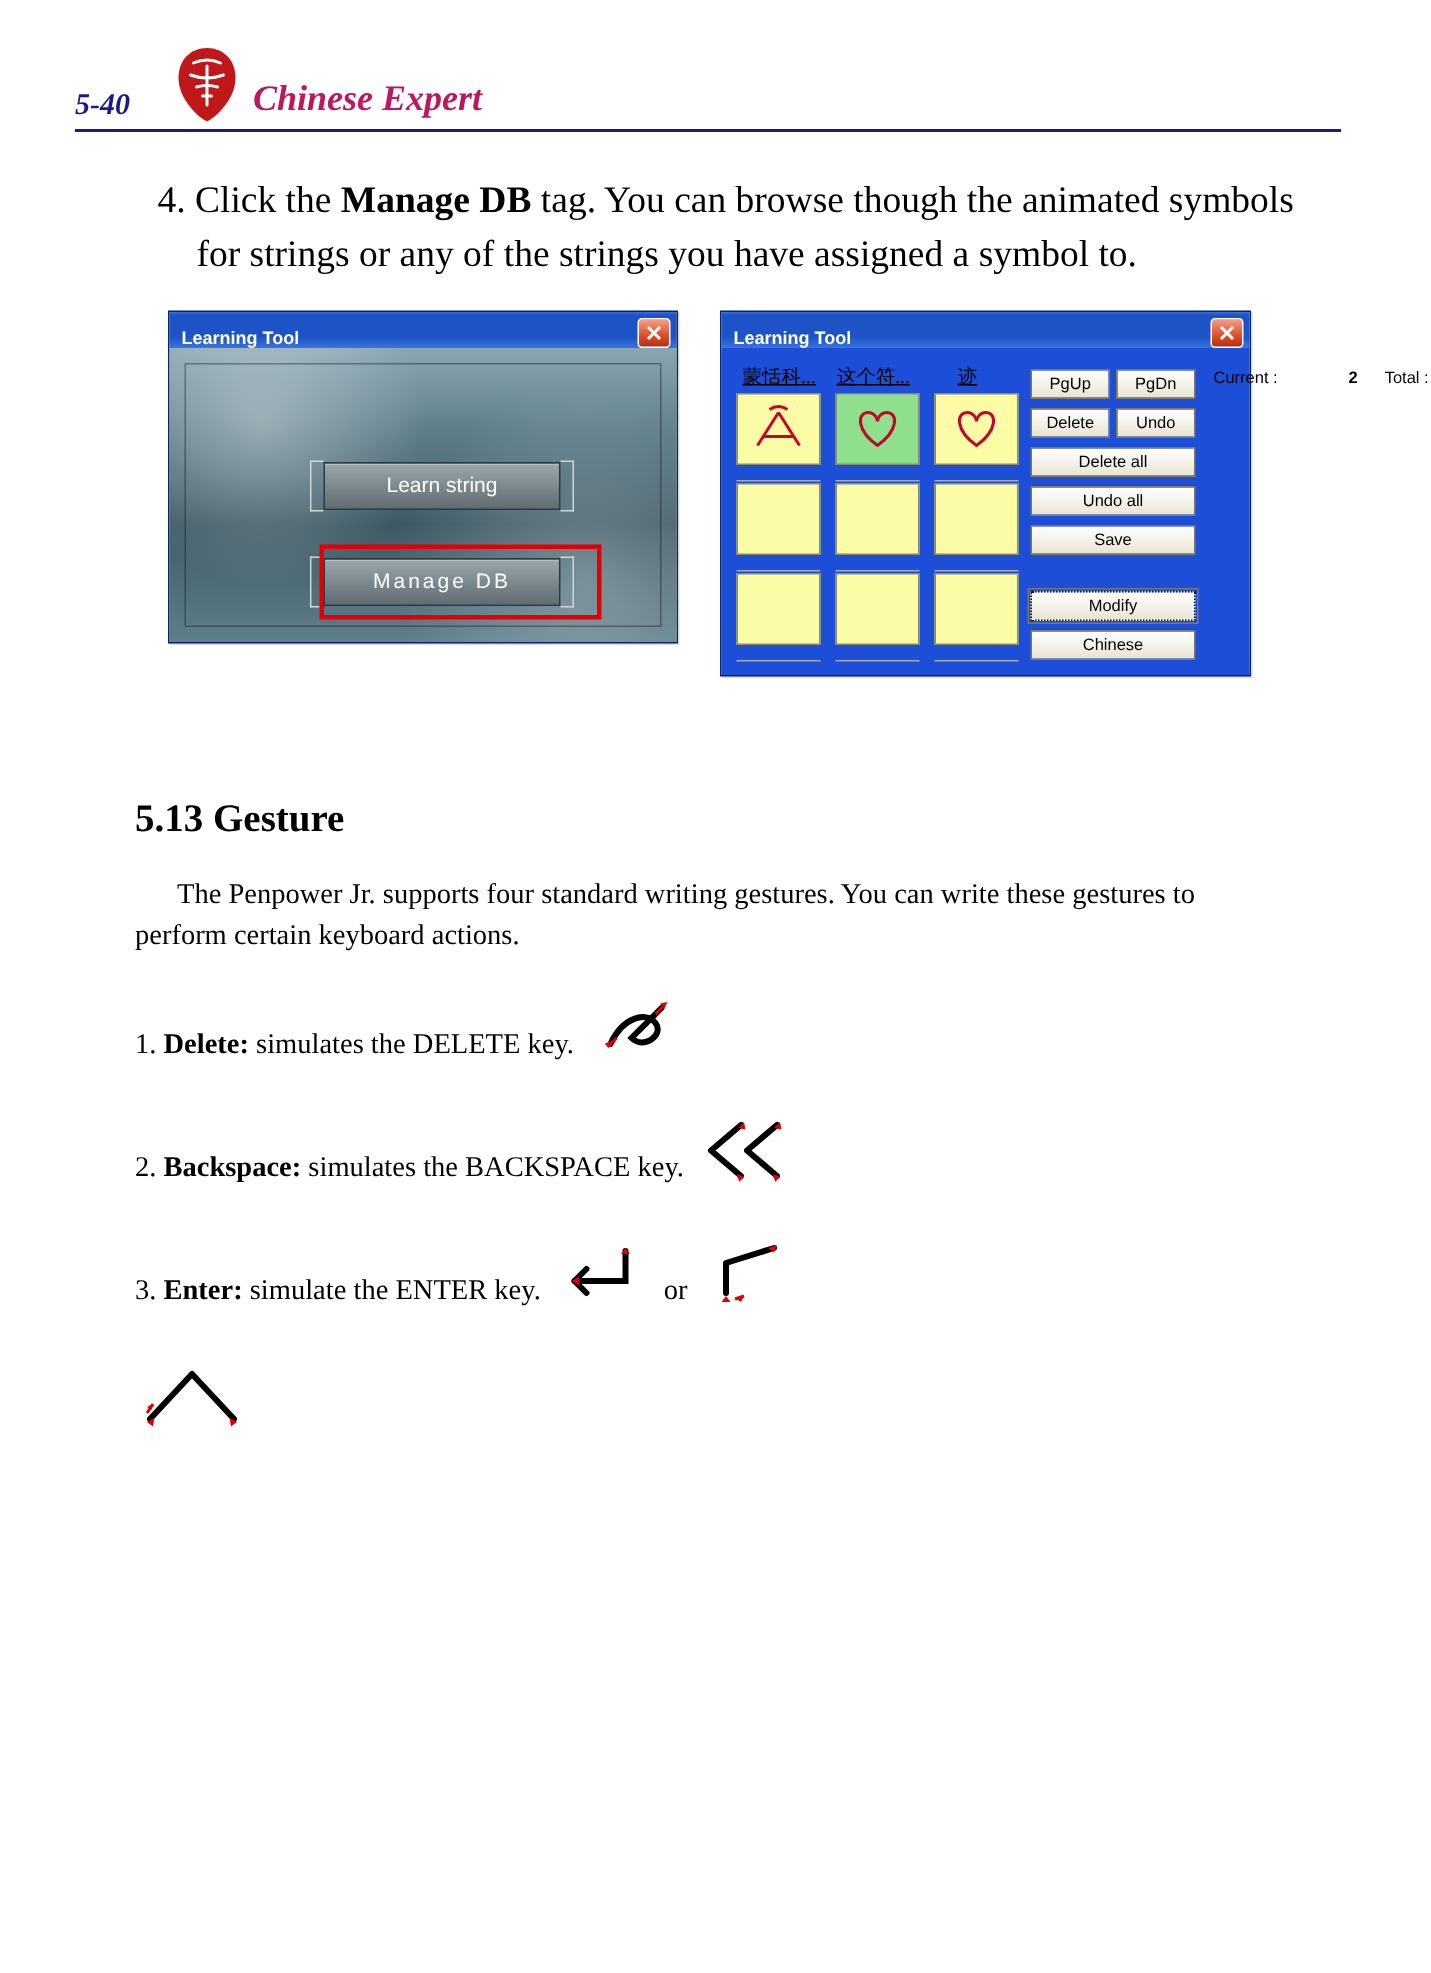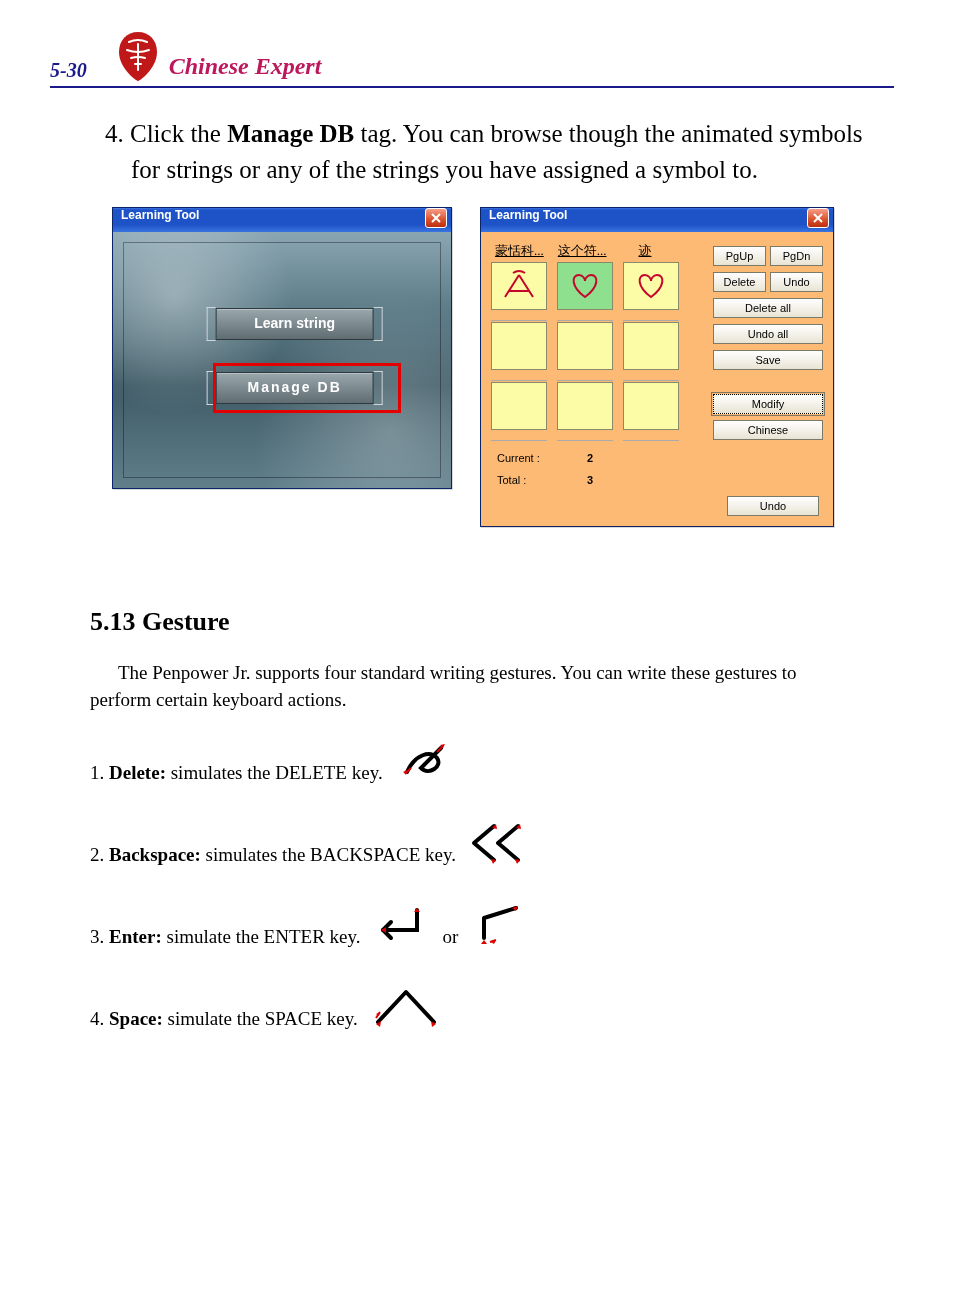--- a/index.html
+++ b/index.html
@@ -62,21 +62,21 @@
   
   .win {
     border: 1px solid #0a246a;
     background: #ece9d8;
     box-shadow: 1px 1px 0 rgba(0,0,0,.15);
   }
   .win-titlebar {
     background: linear-gradient(to bottom,#3a74e0 0%,#1d53c7 8%,#1d53c7 70%,#3a74e0 100%);
     color: #fff;
     display: flex;
-    align-items: flex-start;
+    align-items: flex-end;
     justify-content: space-between;
     height: 24px;
     padding: 0 4px 0 8px;
     font-family: Tahoma, sans-serif;
     font-size: 12px;
     font-weight: bold;
   }
   .win-close {
     width: 20px;
     height: 18px;
@@ -85,29 +85,28 @@
     border-radius: 3px;
     display: flex;
     align-items: center;
     justify-content: center;
   }
   .win-close svg { width: 10px; height: 10px; }
 
   
   .win-left { width: 338px; }
   .win-left .content {
-    height: 256px;
+    height: 196px;
     background:
       radial-gradient(circle at 18% 25%, rgba(255,255,255,.35), rgba(255,255,255,0) 35%),
       radial-gradient(circle at 82% 78%, rgba(255,255,255,.25), rgba(255,255,255,0) 40%),
       linear-gradient(to bottom,#8aa6b2 0%,#5d7c88 30%,#3e5a65 60%,#607f8b 100%);
     padding: 2px;
     box-sizing: border-box;
     position: relative;
-    font-weight: bold;
   }
   .inner-panel {
     position: absolute;
     inset: 10px;
     border: 1px solid rgba(0,0,0,.35);
   }
   .btn-gray {
     position: absolute;
     left: 50%;
     transform: translateX(-42%);
@@ -139,26 +138,26 @@
     border: 3px solid #e40000;
     top: 131px;
     left: 100px;
     width: 182px;
     height: 44px;
   }
 
   
   .win-right { width: 352px; }
   .win-right .rcontent {
-    background: #fdba74;
+    background: #1d4ed8;
     padding: 10px 10px 8px 10px;
     font-family: Tahoma, sans-serif;
     font-size: 11px;
     display: flex;
-    flex-direction: column;
+    flex-direction: row;
     gap: 6px;
   }
   .rrow {
     display: flex;
     gap: 8px;
     align-items: flex-start;
   }
   .grid-area {
     flex: 1;
   }
@@ -240,21 +239,21 @@
   .gesture-svg svg { width:100%; height:100%; }
 
   .or { margin: 0 2px; }
 </style>
 </head>
 <body>
 
 <div class="page">
 
   <div class="header">
-    <span class="page-num">5-30</span>
+    <span class="page-num">5-40</span>
     <span class="logo">
       <svg viewBox="0 0 46 52">
         <path d="M23 2 C34 2 42 10 42 22 C42 30 38 38 30 46 C27 49 23 51 23 51 C23 51 19 49 16 46 C8 38 4 30 4 22 C4 10 12 2 23 2 Z" fill="#c01818"></path>
         <g stroke="#fff" stroke-width="2" fill="none" stroke-linecap="round">
           <path d="M14 12 Q23 8 32 12"></path>
           <path d="M12 20 Q23 24 34 20"></path>
           <path d="M16 28 Q23 26 30 28"></path>
           <path d="M20 34 L26 34"></path>
           <path d="M23 14 L23 40"></path>
         </g>
@@ -421,21 +420,20 @@
         <path d="M14 36 L14 16 L46 6" fill="none" stroke="#000" stroke-width="4" stroke-linecap="round" stroke-linejoin="round"></path>
         <path d="M48 4 l-2 5 l-4 -3 z" fill="#d00"></path>
         <path d="M14 38 l3 4 l-6 0 z" fill="#d00"></path>
         <path d="M20 40 l6 -2" stroke="#d00" stroke-width="2"></path>
           <path d="M26 38 l-2 4 l-3 -2 z" fill="#d00"></path>
       </svg>
     </span>
   </div>
 
   <div class="g-item">
-    <span class="gtext"><span>4. </span><span style="font-weight:bold">Space:</span><span> simulate the SPACE key.</span></span>
     <span class="gesture-svg" style="width:78px">
       <svg viewBox="0 0 78 46">
         <path d="M10 38 L38 8 L66 38" fill="none" stroke="#000" stroke-width="4" stroke-linecap="round" stroke-linejoin="round"></path>
         <path d="M8 40 l5 -3 l-1 6 z" fill="#d00"></path>
         <path d="M68 40 l-5 -3 l1 6 z" fill="#d00"></path>
         <path d="M8 34 l4 -6" stroke="#d00" stroke-width="2"></path>
           <path d="M12 28 l-1 4 l-3 -2 z" fill="#d00"></path>
       </svg>
     </span>
   </div>

